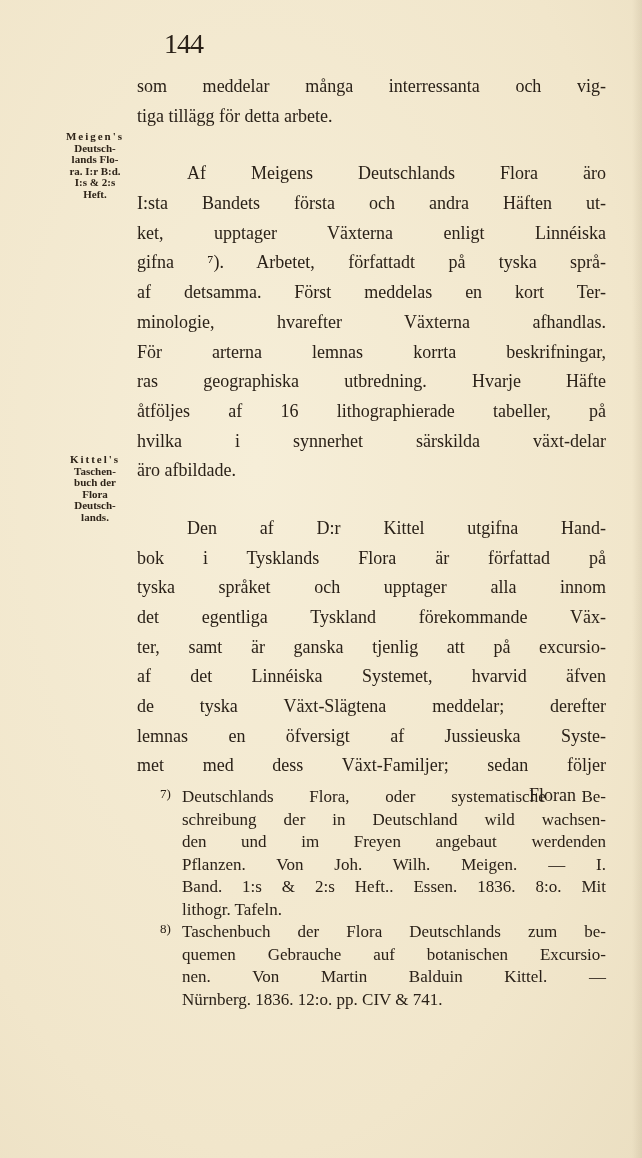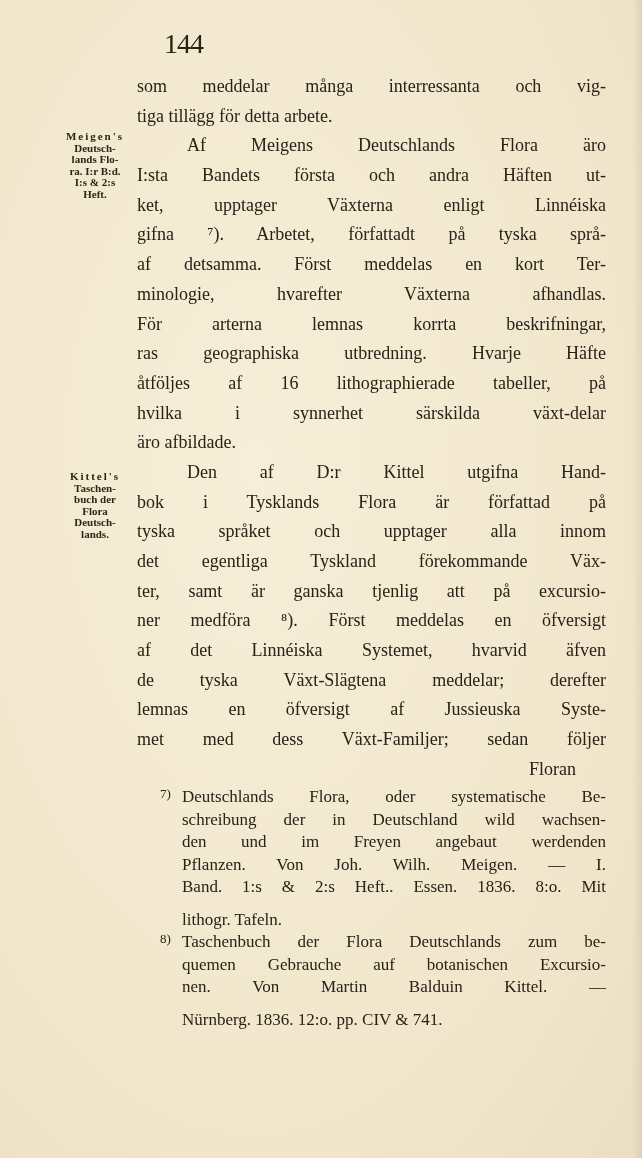--- a/index.html
+++ b/index.html
@@ -18,36 +18,36 @@
   .body-text {
     position:absolute; left:137px; top:72px; width:469px;
   }
   .line {
     height:29.7px; line-height:29.7px; font-size:18px;
     white-space:nowrap; text-align:justify; text-align-last:justify;
     transform-origin:left center;
   }
   .line.last { text-align-last:left; }
   .line.right { text-align:left; text-align-last:right; }
-  .line.indent { padding-left:50px; }
+  .line.indent { padding-left:50px;margin-top:28px; }
   .margin-note {
     position:absolute; font-size:11px; line-height:11px; text-align:center;
     width:66px; font-weight:bold; color:#2e2419;
   }
   .margin-note .ln { display:block; height:11.6px; }
   .spaced { letter-spacing:2px; }
   .footnotes {
     position:absolute; left:160px; top:786px; width:446px;
   }
   .fn-line {
     height:22.5px; line-height:22.5px; font-size:17px;
     white-space:nowrap; text-align:justify; text-align-last:justify;
     padding-left:22px; position:relative;
   }
-  .fn-line.last { text-align-last:left;margin-top:10px; }
+  .fn-line.last { text-align-last:left; }
   .fn-mark { position:absolute; left:0; top:-3px; font-size:13px; }
   .edge-shadow {
     position:absolute; right:0; top:0; width:10px; height:1158px;
     background:linear-gradient(to right, rgba(0,0,0,0), rgba(120,100,70,0.12));
   }
 </style>
 </head>
 <body>
 
 <div>
@@ -56,21 +56,21 @@
 
   <div class="margin-note" style="left:62px; top:131px;">
     <span class="ln spaced">Meigen's</span>
     <span class="ln">Deutsch-</span>
     <span class="ln">lands Flo-</span>
     <span class="ln">ra. I:r B:d.</span>
     <span class="ln">I:s &amp; 2:s</span>
     <span class="ln">Heft.</span>
   </div>
 
-  <div class="margin-note" style="left:62px; top:471px;">
+  <div class="margin-note" style="left:62px; top:454px;">
     <span class="ln spaced">Kittel's</span>
     <span class="ln">Taschen-</span>
     <span class="ln">buch der</span>
     <span class="ln">Flora</span>
     <span class="ln">Deutsch-</span>
     <span class="ln">lands.</span>
   </div>
 
   <div class="body-text">
     <div class="line">som meddelar många interressanta och vig-</div>
@@ -84,21 +84,20 @@
     <div class="line">För arterna lemnas korrta beskrifningar,</div>
     <div class="line">ras geographiska utbredning. Hvarje Häfte</div>
     <div class="line">åtföljes af 16 lithographierade tabeller, på</div>
     <div class="line">hvilka i synnerhet särskilda växt-delar</div>
     <div class="line last">äro afbildade.</div>
     <div class="line indent">Den af D:r Kittel utgifna Hand-</div>
     <div class="line">bok i Tysklands Flora är författad på</div>
     <div class="line">tyska språket och upptager alla innom</div>
     <div class="line">det egentliga Tyskland förekommande Väx-</div>
     <div class="line">ter, samt är ganska tjenlig att på excursio-</div>
-    <div class="line">ner medföra ⁸). Först meddelas en öfversigt</div>
     <div class="line">af det Linnéiska Systemet, hvarvid äfven</div>
     <div class="line">de tyska Växt-Slägtena meddelar; derefter</div>
     <div class="line">lemnas en öfversigt af Jussieuska Syste-</div>
     <div class="line">met med dess Växt-Familjer; sedan följer</div>
     <div class="line right" style="padding-right:30px;">Floran</div>
   </div>
 
   <div class="footnotes">
     <div>
       <div class="fn-line">

